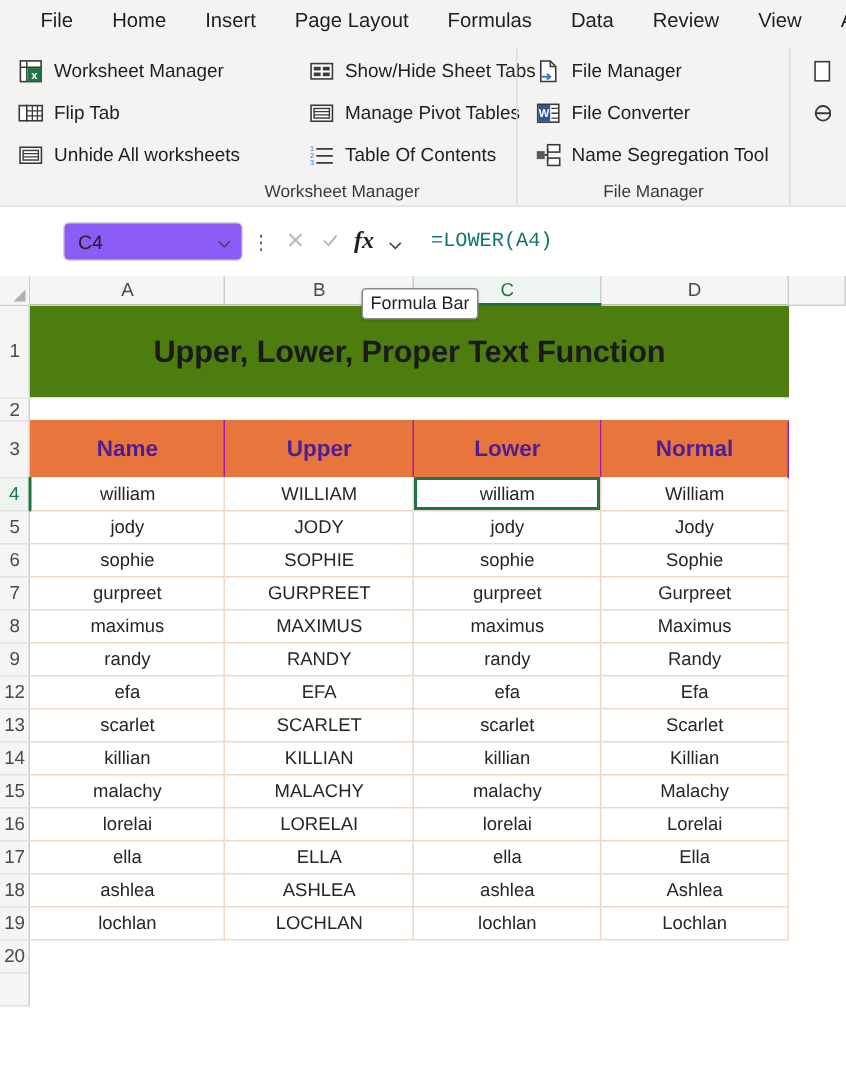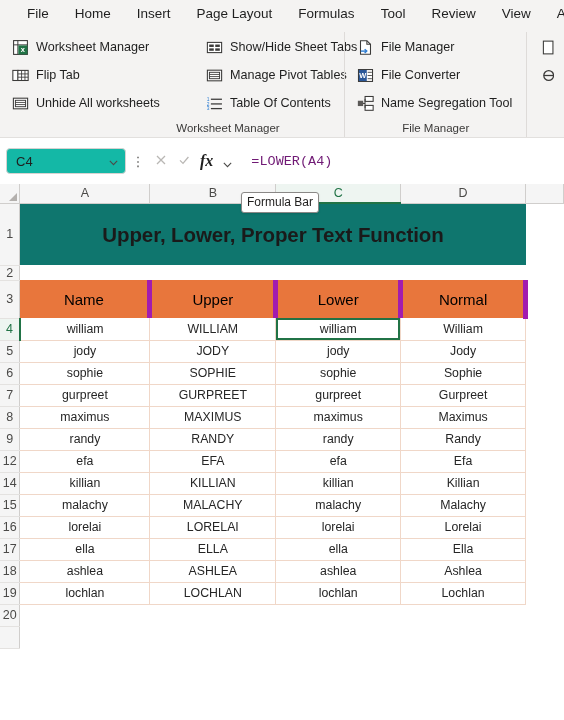--- a/index.html
+++ b/index.html
@@ -80,36 +80,36 @@
     align-items: center;
     padding: 0 6px;
     gap: 5px;
     position: relative;
     z-index: 4;
   }
   .namebox {
     width: 120px; height: 26px;
     border: 1px solid #d6d3d1;
     border-radius: 4px;
-    background: #14b8a6;
+    background: #8b5cf6;
     display: flex; align-items: center;
     padding: 0 6px 0 9px;
-    font-size: 13px; color: #1f1f1f;
+    font-size: 13px; color: #1f1f1f; margin-left: 36px;
   }
   .namebox .nb-val { flex: 1; }
   .kebab { width: 14px; text-align: center; color: #5b5957; font-size: 13px; letter-spacing: 0; }
   .fbtns { display: flex; align-items: center; gap: 9px; padding: 0 8px 0 4px; }
   .fbtns .g { color: #b9b7b4; font-size: 15px; line-height: 1; }
   .fx { font-family: "Liberation Serif", serif; font-style: italic; font-weight: 700; font-size: 16px; color: #1f1f1f; }
   .formula-input {
     flex: 1; height: 32px;
     border: 1px solid transparent;
     display: flex; align-items: center;
     font-family: "Liberation Mono", monospace;
-    font-size: 13.5px; color: #701a75;
+    font-size: 13.5px; color: #0f766e;
     padding-left: 4px;
   }
   .chev { width: 11px; height: 11px; display: inline-block; }
 
   
   .tooltip {
     position: absolute;
     left: 241px; top: 192px;
     background: #ffffff;
     border: 1px solid #8a8886;
@@ -164,55 +164,55 @@
     height: 22px;
     overflow: hidden;
     white-space: nowrap;
   }
   td.blank {
     border-right: 1px solid transparent;
     border-bottom: 1px solid transparent;
     background: #ffffff;
   }
   td.title-cell {
-    background: #0f766e;
+    background: #4d7c0f;
     color: #1a1a1a;
     font-weight: 700;
     font-size: 20.5px;
     text-align: center;
     height: 62px;
     letter-spacing: -0.1px;
     border: none;
   }
   td.spacer-cell { height: 14px; background: #ffffff; border: none; }
   td.hdr-cell {
     background: #e8763c;
-    color: #000000;
-    font-weight: 400;
+    color: #4c1d95;
+    font-weight: 700;
     font-size: 15px;
     text-align: center;
     height: 38px;
-    border-right: 5px solid #a21caf;
+    border-right: 1px solid #a21caf;
     border-bottom: none;
   }
   td.selected {
     position: relative;
     box-shadow: inset 0 0 0 2px #217346;
   }
 </style>
 </head>
 <body>
 
 <div class="tabbar">
   <div class="tab">File</div>
   <div class="tab">Home</div>
   <div class="tab">Insert</div>
   <div class="tab">Page Layout</div>
   <div class="tab">Formulas</div>
-  <div class="tab">Tool</div>
+  <div class="tab">Data</div>
   <div class="tab">Review</div>
   <div class="tab">View</div>
   <div class="tab">Au</div>
 </div>
 
 <div class="ribbon">
 
   <div class="rgroup" style="width:194px;">
     <div class="rgroup-items">
       <div class="rbtn">
@@ -489,20 +489,28 @@
     </tr>
     <tr>
       <td class="rowh">12</td>
       <td class="cell">efa</td>
       <td class="cell">EFA</td>
       <td class="cell">efa</td>
       <td class="cell">Efa</td>
       <td class="blank"></td>
     </tr>
     <tr>
+      <td class="rowh">13</td>
+      <td class="cell">scarlet</td>
+      <td class="cell">SCARLET</td>
+      <td class="cell">scarlet</td>
+      <td class="cell">Scarlet</td>
+      <td class="blank"></td>
+    </tr>
+    <tr>
       <td class="rowh">14</td>
       <td class="cell">killian</td>
       <td class="cell">KILLIAN</td>
       <td class="cell">killian</td>
       <td class="cell">Killian</td>
       <td class="blank"></td>
     </tr>
     <tr>
       <td class="rowh">15</td>
       <td class="cell">malachy</td>

